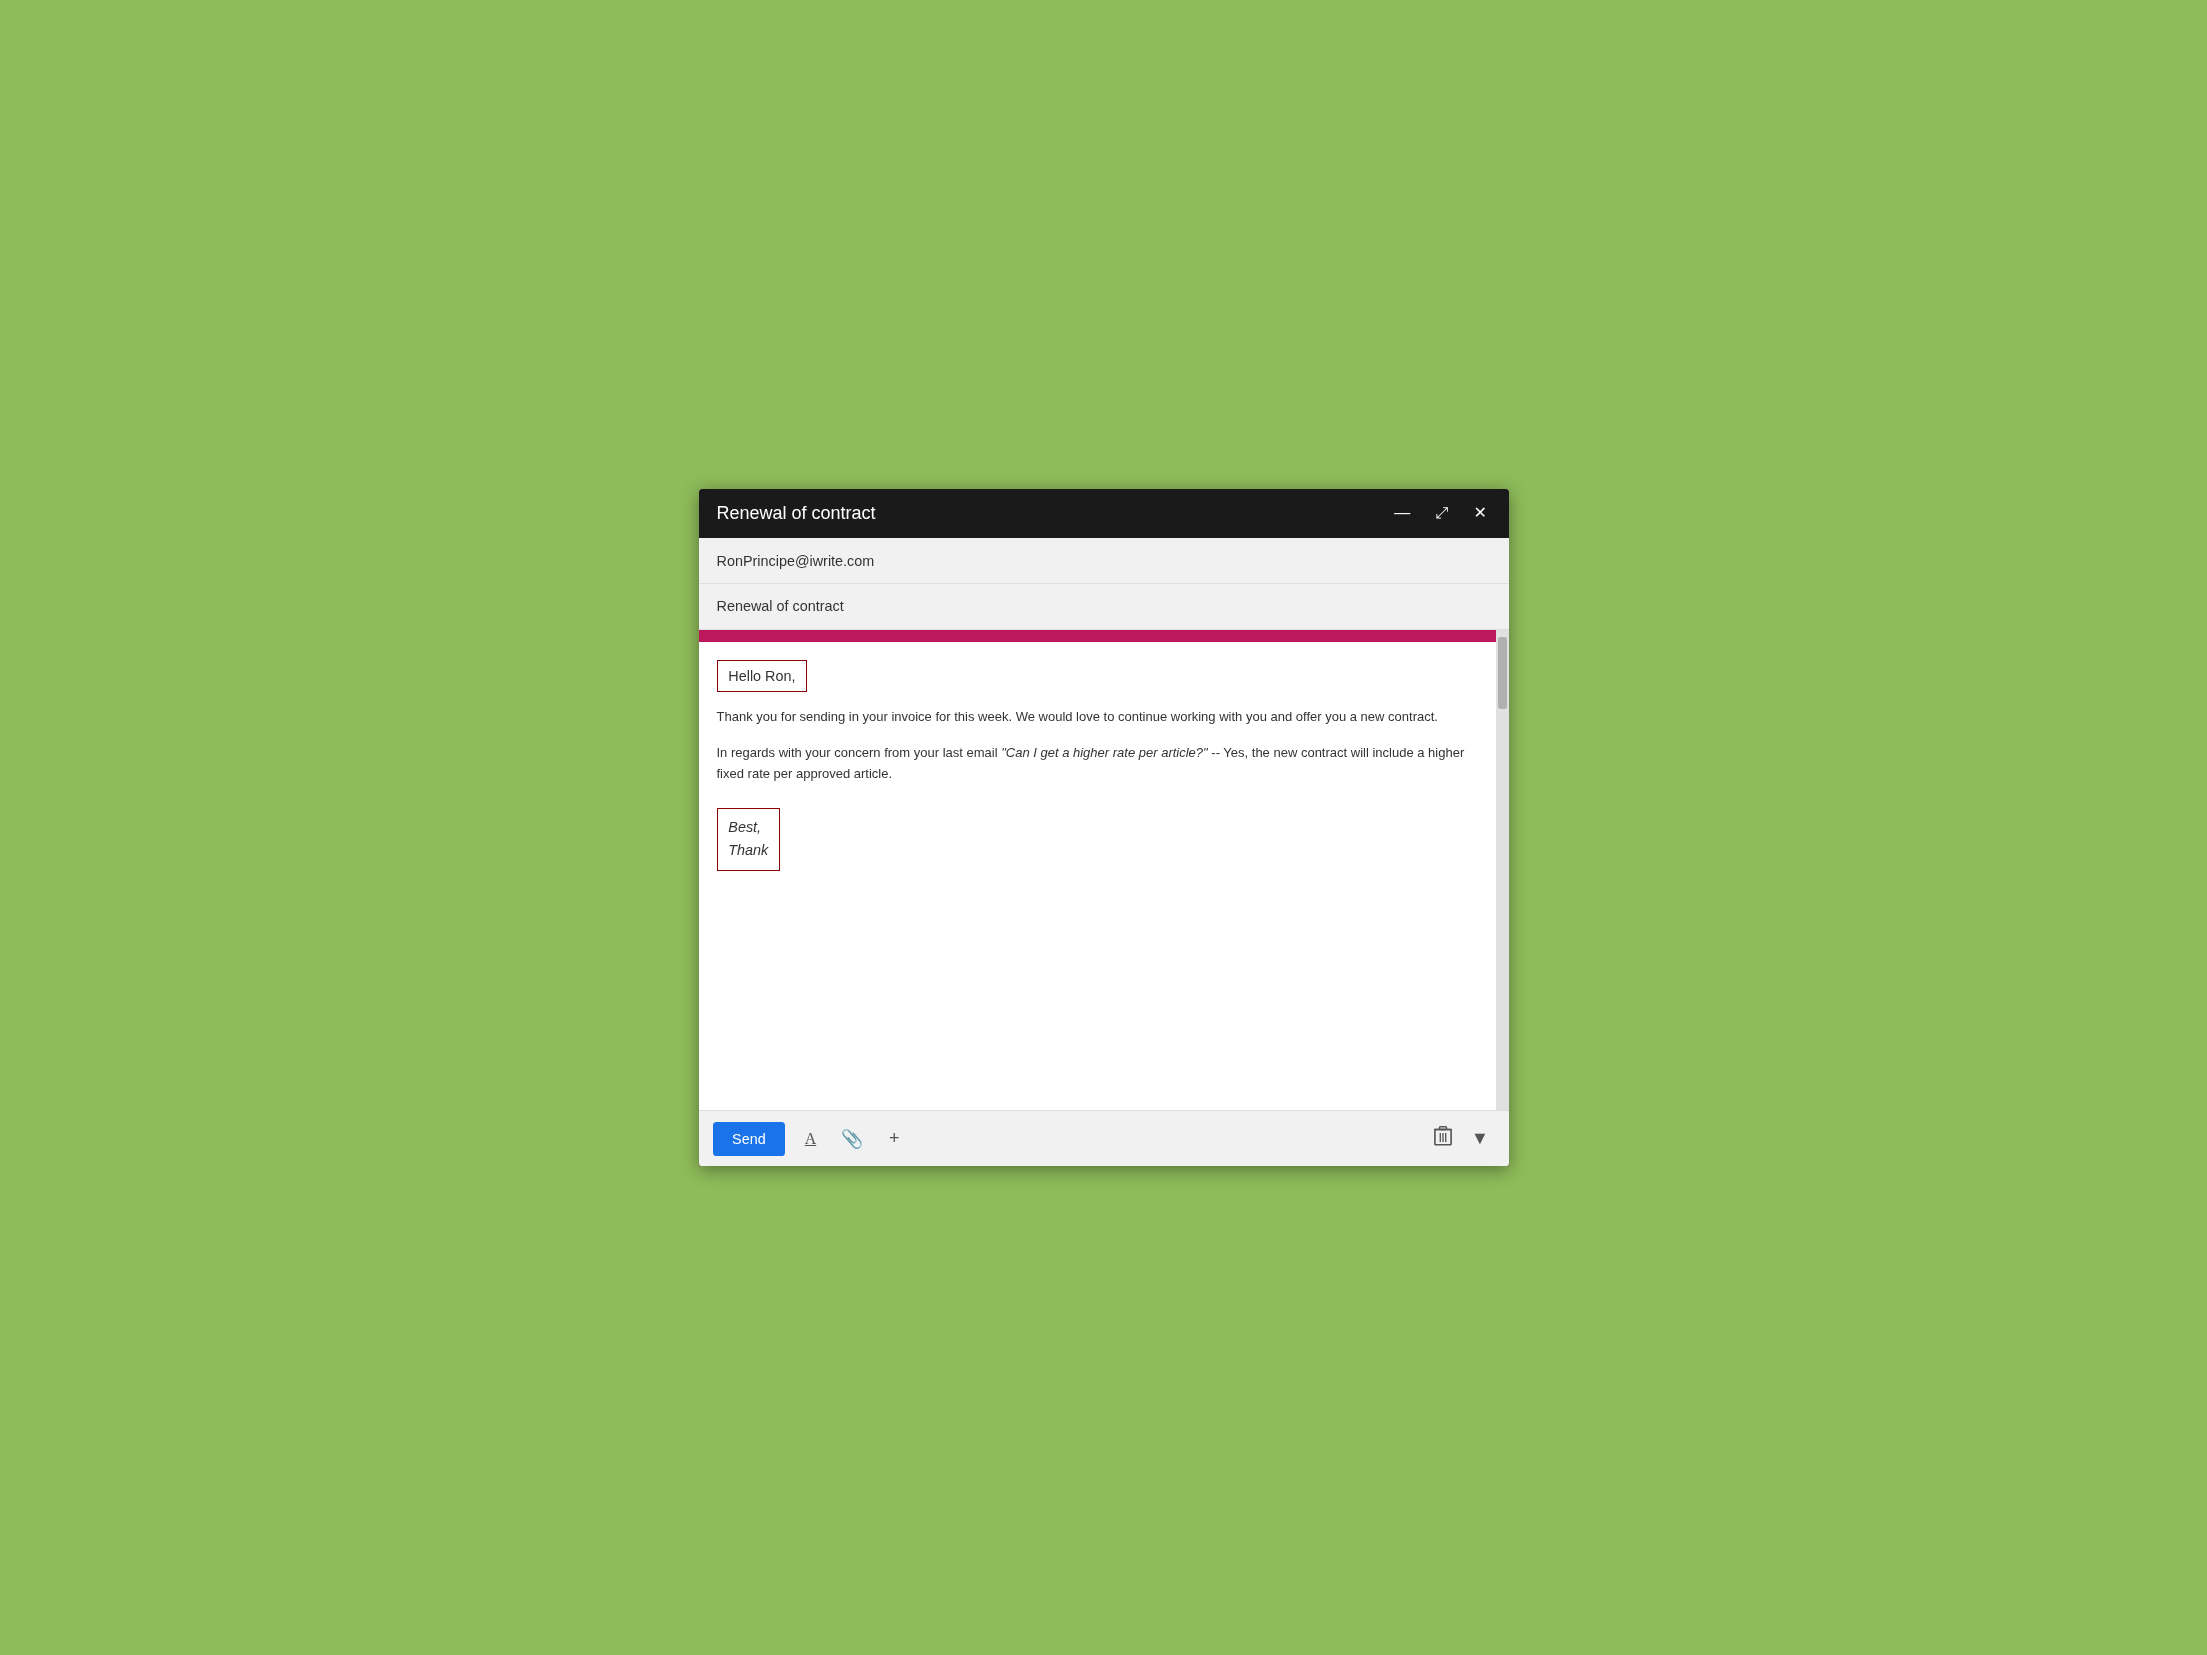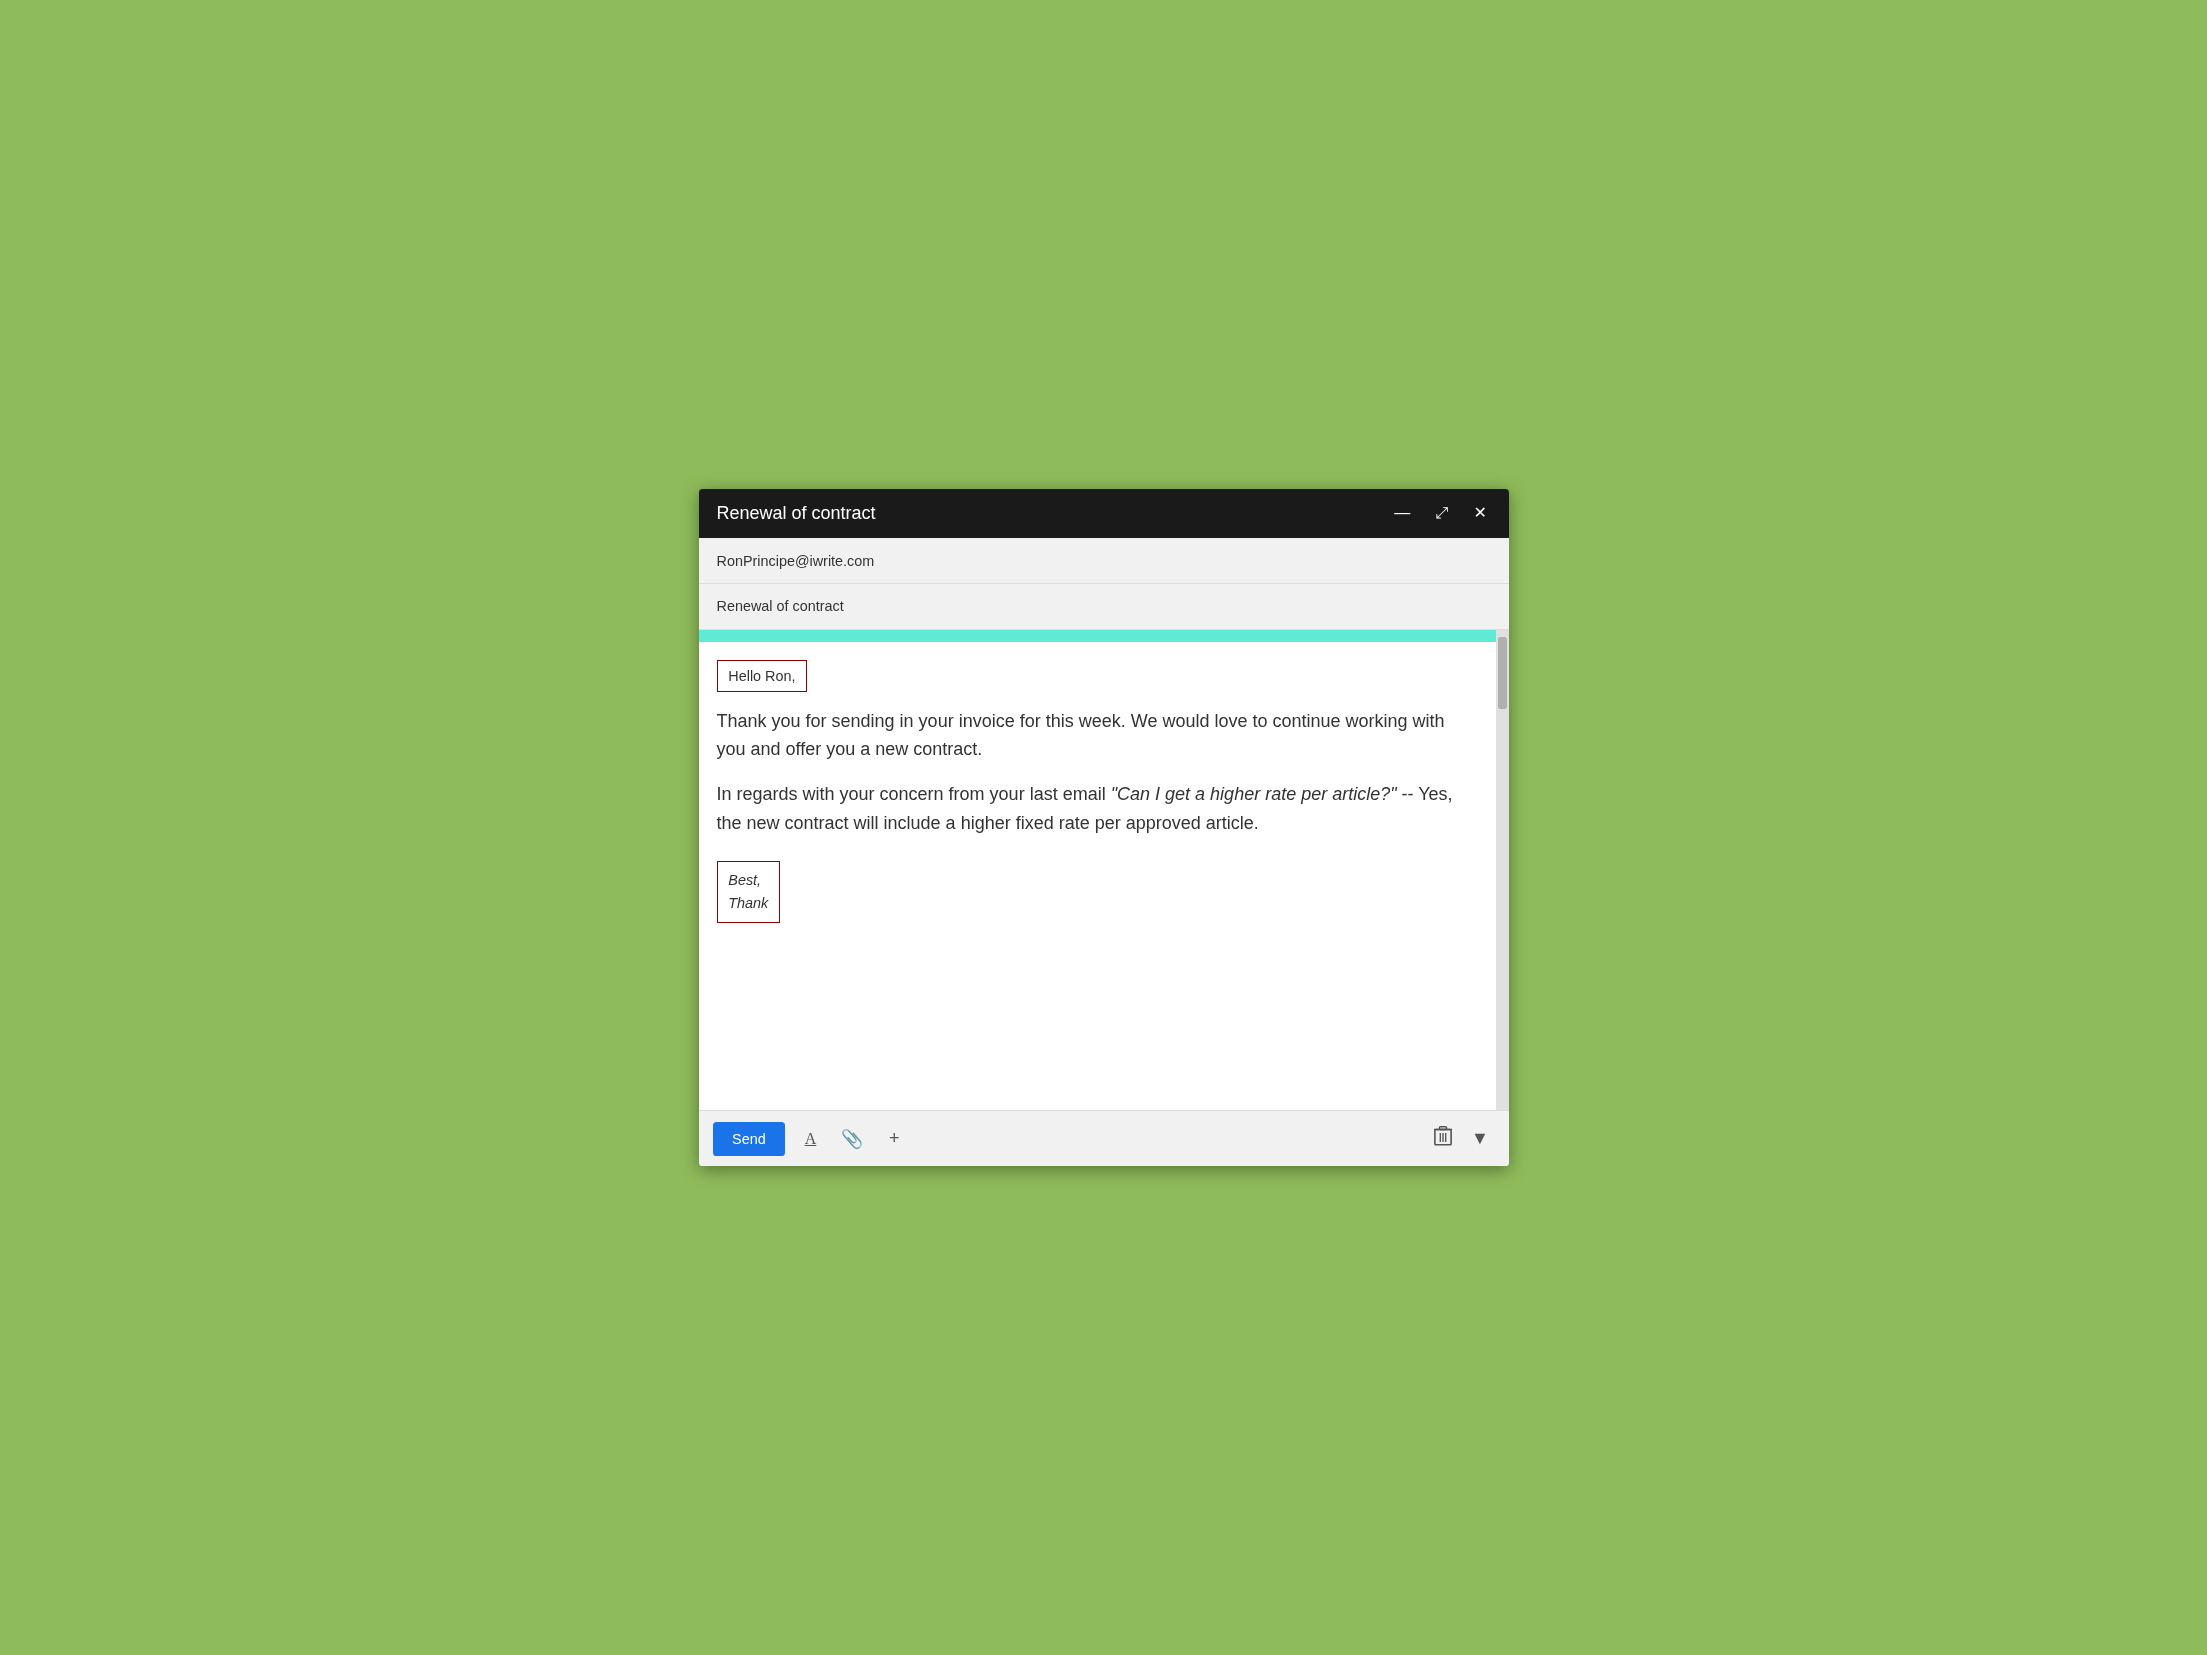--- a/index.html
+++ b/index.html
@@ -48,21 +48,21 @@
       color: #ffffff;
       background: none;
       border: none;
       cursor: pointer;
       font-size: 16px;
       line-height: 1;
       padding: 1.8px 3.6px;
     }
 
     .email-container {
-      background-color: #5eead4;
+      background-color: #be185d;
       display: flex;
       flex-direction: column;
     }
 
     .email-field {
       padding: 14.4px 18px;
       font-size: 14.4px;
       color: #333;
       border-bottom: 0.9px solid #ddd;
       background-color: #f1f1f1;
@@ -85,21 +85,21 @@
     .greeting-box {
       display: inline-block;
       border: 1.8px solid #8b0000;
       padding: 7.2px 10.8px;
       margin-bottom: 14.4px;
       font-size: 14.4px;
       color: #333;
     }
 
     .email-paragraph {
-      font-size: 18px;
+      font-size: 13px;
       color: #333;
       line-height: 1.6;
       margin-bottom: 16px;
     }
 
     .email-paragraph .quote {
       font-style: italic;
     }
 
     .signature-box {

